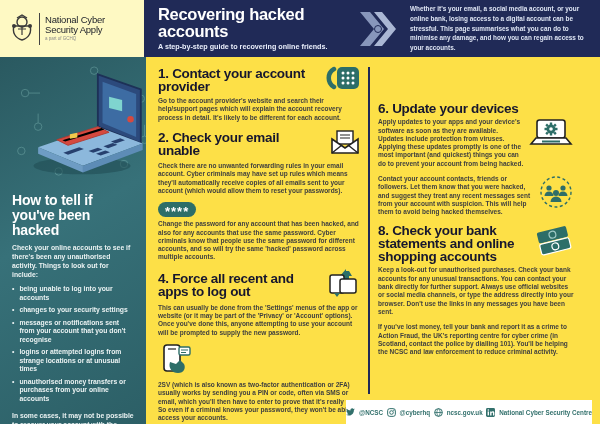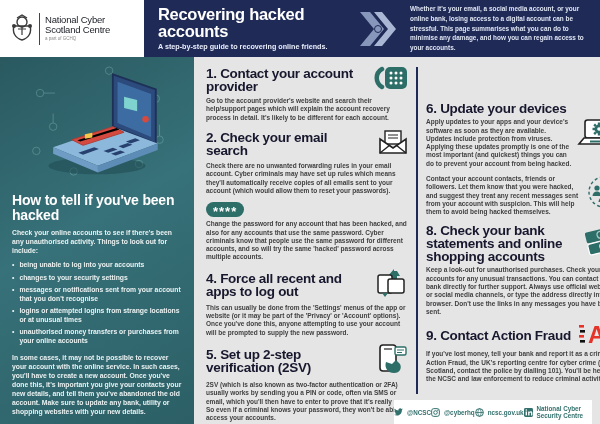--- a/index.html
+++ b/index.html
@@ -1,47 +1,47 @@
 <!DOCTYPE html>
 <html><head>
 <meta charset="utf-8">
 <style>
   html,body{margin:0;padding:0;}
   .page{position:relative;width:600px;height:424px;background:#fff;overflow:hidden;
         font-family:"Liberation Sans",sans-serif;}
   
   .header{position:absolute;top:0;left:0;right:0;height:57px;background:#202a57;display:flex;}
-  .logo-panel{width:144px;background:#ffffff;display:flex;align-items:center;gap:5px;
+  .logo-panel{width:144px;background:#fef9c3;display:flex;align-items:center;gap:5px;
               padding:5px 6px 5px 10px;box-sizing:border-box;}
   .crest svg{display:block;}
   .logo-rule{width:1px;height:32px;background:#444;}
   .logo-text{line-height:1.05;}
   .logo-line{font-size:9.5px;color:#21242c;font-weight:normal;letter-spacing:-.2px;}
   .logo-sub{font-size:4.5px;color:#8a8a8a;margin-top:2px;}
   .header-main{flex:1;display:flex;align-items:center;gap:10px;padding:0 10px 0 14px;}
   .title-block{width:190px;}
   .page-title{color:#fff;font-size:16.5px;font-weight:bold;letter-spacing:-.3px;line-height:1;}
   .page-subtitle{color:#e9eefb;font-size:7.2px;font-weight:bold;margin-top:3px;}
   .chevron svg{display:block;}
   .header-intro{flex:1;color:#dfe6f4;font-size:6.4px;font-weight:bold;line-height:1.5;
                 padding-right:4px;}
   
   .body-row{position:absolute;top:57px;left:0;right:0;bottom:0;display:flex;}
-  .sidebar{width:194px;box-sizing:border-box;display:flex;flex-direction:column;
+  .sidebar{width:146px;box-sizing:border-box;display:flex;flex-direction:column;
            background:linear-gradient(150deg,#2a5960 0%,#377179 45%,#2c5f66 100%);
            color:#fff;padding:2px 12px 8px 12px;overflow:hidden;}
   .illustration{margin:2px auto 2px auto;}
   .sidebar-heading{font-size:14px;font-weight:bold;line-height:1.08;letter-spacing:-.2px;margin:4px 0 6px 0;}
   .sidebar-intro,.sidebar-outro{font-size:6.8px;font-weight:bold;line-height:1.32;color:#eaf2f2;}
   .bullet-list{margin:5px 0 5px 0;}
   .bullet-item{display:flex;gap:5px;font-size:6.8px;font-weight:bold;line-height:1.25;
                color:#eaf2f2;margin-bottom:4px;}
   .bullet-item::before{content:"•";flex:0 0 auto;}
   
-  .main{flex:1;position:relative;background:#e5e5e5;overflow:hidden;}
+  .main{flex:1;position:relative;background:#fde047;overflow:hidden;}
   .col-divider{position:absolute;left:222px;top:10px;bottom:30px;width:2px;background:#202a57;}
   .col-left{position:absolute;left:12px;top:9px;width:202px;}
   .col-right{position:absolute;left:232px;top:9px;width:196px;}
   .step{margin-bottom:7px;overflow:hidden;}
   .step-head{display:flex;align-items:center;gap:8px;margin-bottom:3px;}
   .step-title{font-size:13.5px;font-weight:bold;color:#17172e;line-height:.98;letter-spacing:-.3px;}
   .step-icon{flex:0 0 auto;}
   .step-body{font-size:6.5px;font-weight:bold;color:#3f3f3f;line-height:1.28;}
   .float-icon{float:right;margin:0 0 2px 6px;}
   .af-logo{display:flex;align-items:center;gap:2px;}
@@ -66,21 +66,21 @@
           <path d="M7 4 L12 1 L17 4" fill="none" stroke="#3a3a3a" stroke-width="1.4"></path>
           <path d="M4 12 C2 18 5 24 12 26 C19 24 22 18 20 12 Z" fill="none" stroke="#3a3a3a" stroke-width="1.4"></path>
           <path d="M8 15 h8 M12 12 v9" stroke="#3a3a3a" stroke-width="1.2"></path>
           <circle cx="4" cy="12" r="2" fill="#3a3a3a"></circle>
             <circle cx="20" cy="12" r="2" fill="#3a3a3a"></circle>
         </svg>
       </span>
       <span class="logo-rule"></span>
       <span class="logo-text">
         <div class="logo-line">National Cyber</div>
-        <div class="logo-line">Scotland Centre</div>
+        <div class="logo-line">Security Apply</div>
         <div class="logo-sub">a part of GCHQ</div>
       </span>
     </div>
     <div class="header-main">
       <div class="title-block">
         <div class="page-title">Recovering hacked accounts</div>
         <div class="page-subtitle">A step-by-step guide to recovering online friends.</div>
       </div>
       <span class="chevron">
         <svg width="42" height="38" viewBox="0 0 42 38">
@@ -169,21 +169,21 @@
                   </g>
                 <path d="M8 3 C1 7 1 17 8 21" stroke="#2d6e68" stroke-width="4.5" fill="none" stroke-linecap="round"></path>
               </svg>
             </span>
           </div>
           <div class="step-body">Go to the account provider's website and search their help/support pages which will explain the account recovery process in detail. It's likely to be different for each account.</div>
         </div>
 
         <div class="step">
           <div class="step-head">
-            <div class="step-title"><span>2.</span> <span>Check your email search</span></div>
+            <div class="step-title"><span>2.</span> <span>Check your email unable</span></div>
             <span class="step-icon">
               <svg width="30" height="26" viewBox="0 0 30 26">
                 <rect x="7" y="2" width="16" height="13" fill="#fff" stroke="#222" stroke-width="1.4"></rect>
                 <path d="M10 6 h10 M10 9 h10" stroke="#222" stroke-width="1"></path>
                 <polygon points="2,10 15,19 28,10 28,24 2,24" fill="#fff" stroke="#222" stroke-width="1.6"></polygon>
                 <path d="M2 24 L12 16 M28 24 L18 16" stroke="#222" stroke-width="1.4"></path>
               </svg>
             </span>
           </div>
           <div class="step-body">Check there are no unwanted forwarding rules in your email account. Cyber criminals may have set up rules which means they'll automatically receive copies of all emails sent to your account (which would allow them to reset your passwords).</div>
@@ -207,21 +207,20 @@
                 <rect x="14" y="10" width="16" height="14" rx="2" fill="#fff" stroke="#222" stroke-width="1.5"></rect>
                 <polygon points="8,24 14,24 11,28 8,24" fill="#2d6e68"></polygon>
               </svg>
             </span>
           </div>
           <div class="step-body">This can usually be done from the 'Settings' menus of the app or website (or it may be part of the 'Privacy' or 'Account' options). Once you've done this, anyone attempting to use your account will be prompted to supply the new password.</div>
         </div>
 
         <div class="step">
           <div class="step-head">
-            <div class="step-title"><span>5.</span> <span>Set up 2-step verification (2SV)</span></div>
             <span class="step-icon">
               <svg width="34" height="30" viewBox="0 0 34 30">
                 <rect x="6" y="1" width="16" height="26" rx="3" fill="#fff" stroke="#222" stroke-width="1.6"></rect>
                 <path d="M10 5 h8" stroke="#222" stroke-width="1.2"></path>
                 <rect x="21" y="3" width="11" height="8" rx="1.5" fill="#fff" stroke="#2d6e68" stroke-width="1.4"></rect>
                 <path d="M23 6 h7 M23 8.5 h5" stroke="#2d6e68" stroke-width="1"></path>
                 <path d="M12 18 C10 24 14 29 20 29 C26 29 28 24 26 20 L22 16 L18 20 Z" fill="#2d6e68"></path>
               </svg>
             </span>
           </div>
@@ -287,35 +286,20 @@
                   <circle cx="20" cy="20.5" r="3.4" fill="none" stroke="#fff" stroke-width="1.2"></circle>
                   <circle cx="20" cy="8.5" r="3.4" fill="none" stroke="#9fc9c4" stroke-width="1.2"></circle>
                 </g>
               </svg>
             </span>
           </div>
           <div class="step-body">Keep a look-out for unauthorised purchases. Check your bank accounts for any unusual transactions. You can contact your bank directly for further support. Always use official websites or social media channels, or type the address directly into your browser. Don't use the links in any messages you have been sent.</div>
         </div>
 
         <div class="step">
-          <div class="step-head">
-            <div class="step-title"><span>9.</span> <span>Contact Action Fraud</span></div>
-            <span class="step-icon af-logo">
-              <svg width="7" height="24" viewBox="0 0 7 24">
-                <g>
-                    <rect x="0" y="2" width="5" height="2.6" fill="#e63229"></rect>
-                   <rect x="1" y="7" width="5" height="2.6" fill="#111"></rect>
-                   <rect x="0" y="12" width="5" height="2.6" fill="#e63229"></rect>
-                   <rect x="1" y="17" width="5" height="2.6" fill="#111"></rect>
-                  </g>
-              </svg>
-              <span class="af-a">A</span>
-              <span class="af-f">F</span>
-            </span>
-          </div>
           <div class="step-body">If you've lost money, tell your bank and report it as a crime to Action Fraud, the UK's reporting centre for cyber crime (in Scotland, contact the police by dialling 101). You'll be helping the NCSC and law enforcement to reduce criminal activity.</div>
         </div>
       </div>
 
       <div class="footer">
         <span class="social">
           <span>
             <svg width="9" height="8" viewBox="0 0 10 8.5" fill="#32706c">
               <path d="M10 1.2c-.37.17-.77.28-1.18.33.42-.26.75-.67.9-1.16-.4.24-.84.41-1.3.5A2 2 0 0 0 6.9 .2c-1.1 0-2 .9-2 2 0 .16.02.31.05.46A5.7 5.7 0 0 1 .8 .56a2 2 0 0 0 .62 2.68c-.33-.01-.64-.1-.9-.25v.03c0 .97.69 1.78 1.6 1.96a2 2 0 0 1-.9.03c.25.8.99 1.38 1.86 1.4A4 4 0 0 1 0 7.27 5.65 5.65 0 0 0 3.06 8.2c3.67 0 5.68-3.04 5.68-5.68v-.26c.39-.28.73-.63 1-1.05z"></path>
             </svg>

